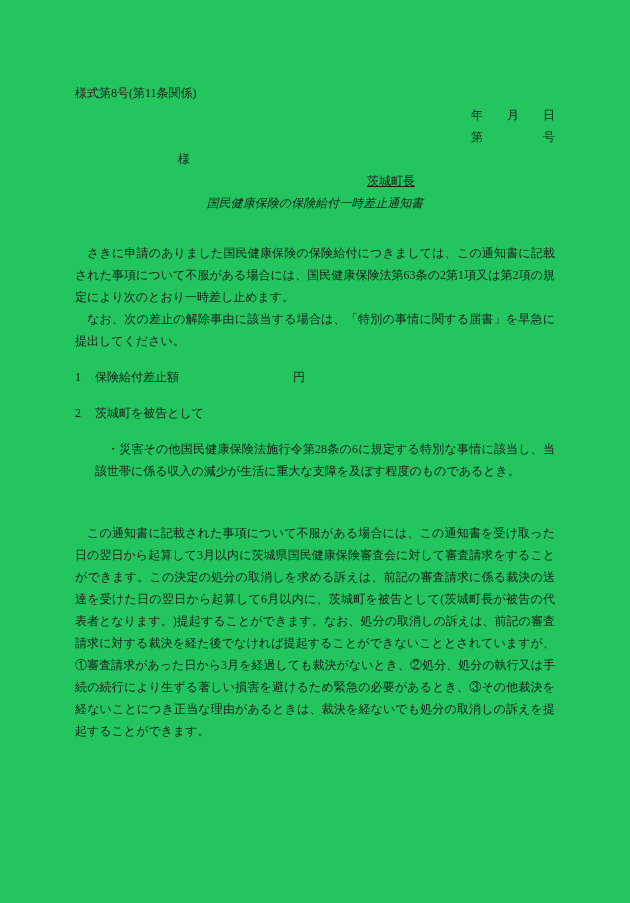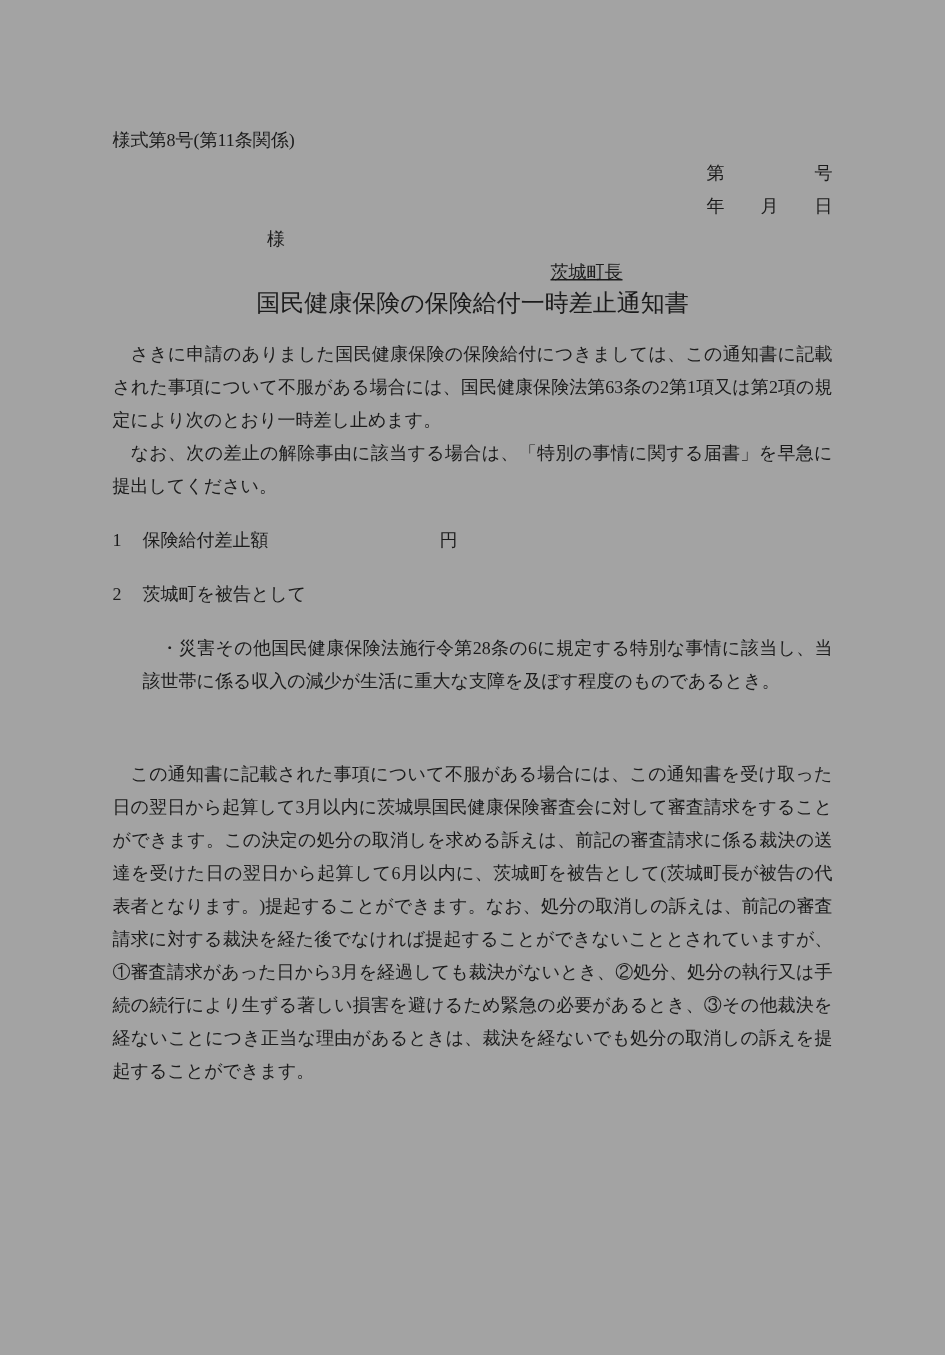--- a/index.html
+++ b/index.html
@@ -14,55 +14,56 @@
     font-family: "Liberation Serif", "DejaVu Serif", serif;
     color: #1b1b1b;
     font-size: 12px;
     line-height: 22px;
   }
   .doc {
     box-sizing: border-box;
     width: 630px;
     height: 903px;
     padding: 82px 75px 0 75px;
-    background: #a3a3a3;
+    background: #22c55e;
   }
   .line { margin: 0; white-space: pre; }
   .right { text-align: right; }
   .addressee { padding-left: 103px; }
   .sender { padding-left: 292px; text-decoration: underline; }
   .title {
     text-align: center;
-    margin: 0 0 11px 0;
+    margin: 0 0 28px 0;
     font-weight: normal;
-    font-size: 16px;
+    font-size: 12px;
     line-height: 22px;
+    font-style: italic;
   }
   .para {
     margin: 0;
     text-indent: 1em;
     text-align: justify;
   }
   .block-gap { margin-top: 14px; margin-left: 20px; }
   .big-gap { margin-top: 40px; }
   .item { display: flex; margin-top: 14px; }
   .item-no { width: 20px; flex: none; }
   .item-label { flex: none; }
   .item-unit { margin-left: 114px; flex: none; }
 </style>
 </head>
 <body>
 
 <div class="doc">
 
   <p class="line">様式第8号(第11条関係)</p>
 
+  <p class="line right">年　　月　　日</p>
+
   <p class="line right">第　　　　　号</p>
-
-  <p class="line right">年　　月　　日</p>
 
   <p class="line addressee">様</p>
 
   <p class="line sender">茨城町長</p>
 
   <h1 class="title">国民健康保険の保険給付一時差止通知書</h1>
 
   <p class="para">さきに申請のありました国民健康保険の保険給付につきましては、この通知書に記載された事項について不服がある場合には、国民健康保険法第63条の2第1項又は第2項の規定により次のとおり一時差し止めます。</p>
 
   <p class="para">なお、次の差止の解除事由に該当する場合は、「特別の事情に関する届書」を早急に提出してください。</p>

